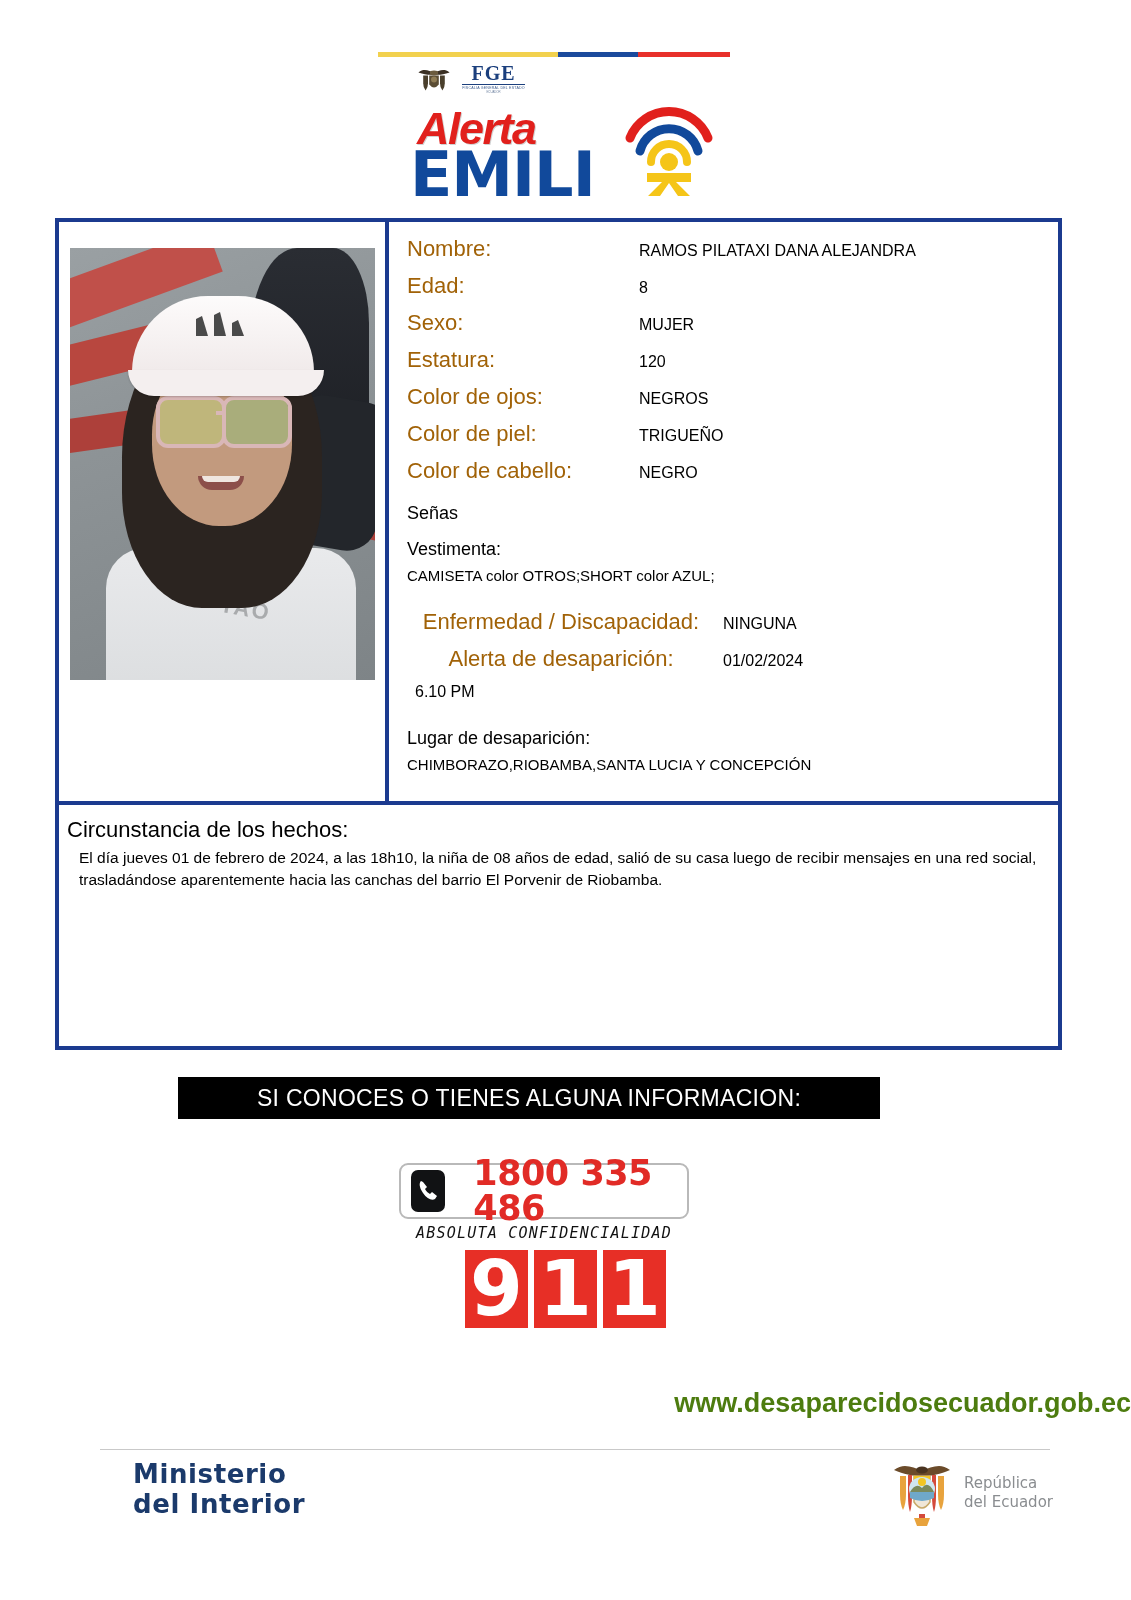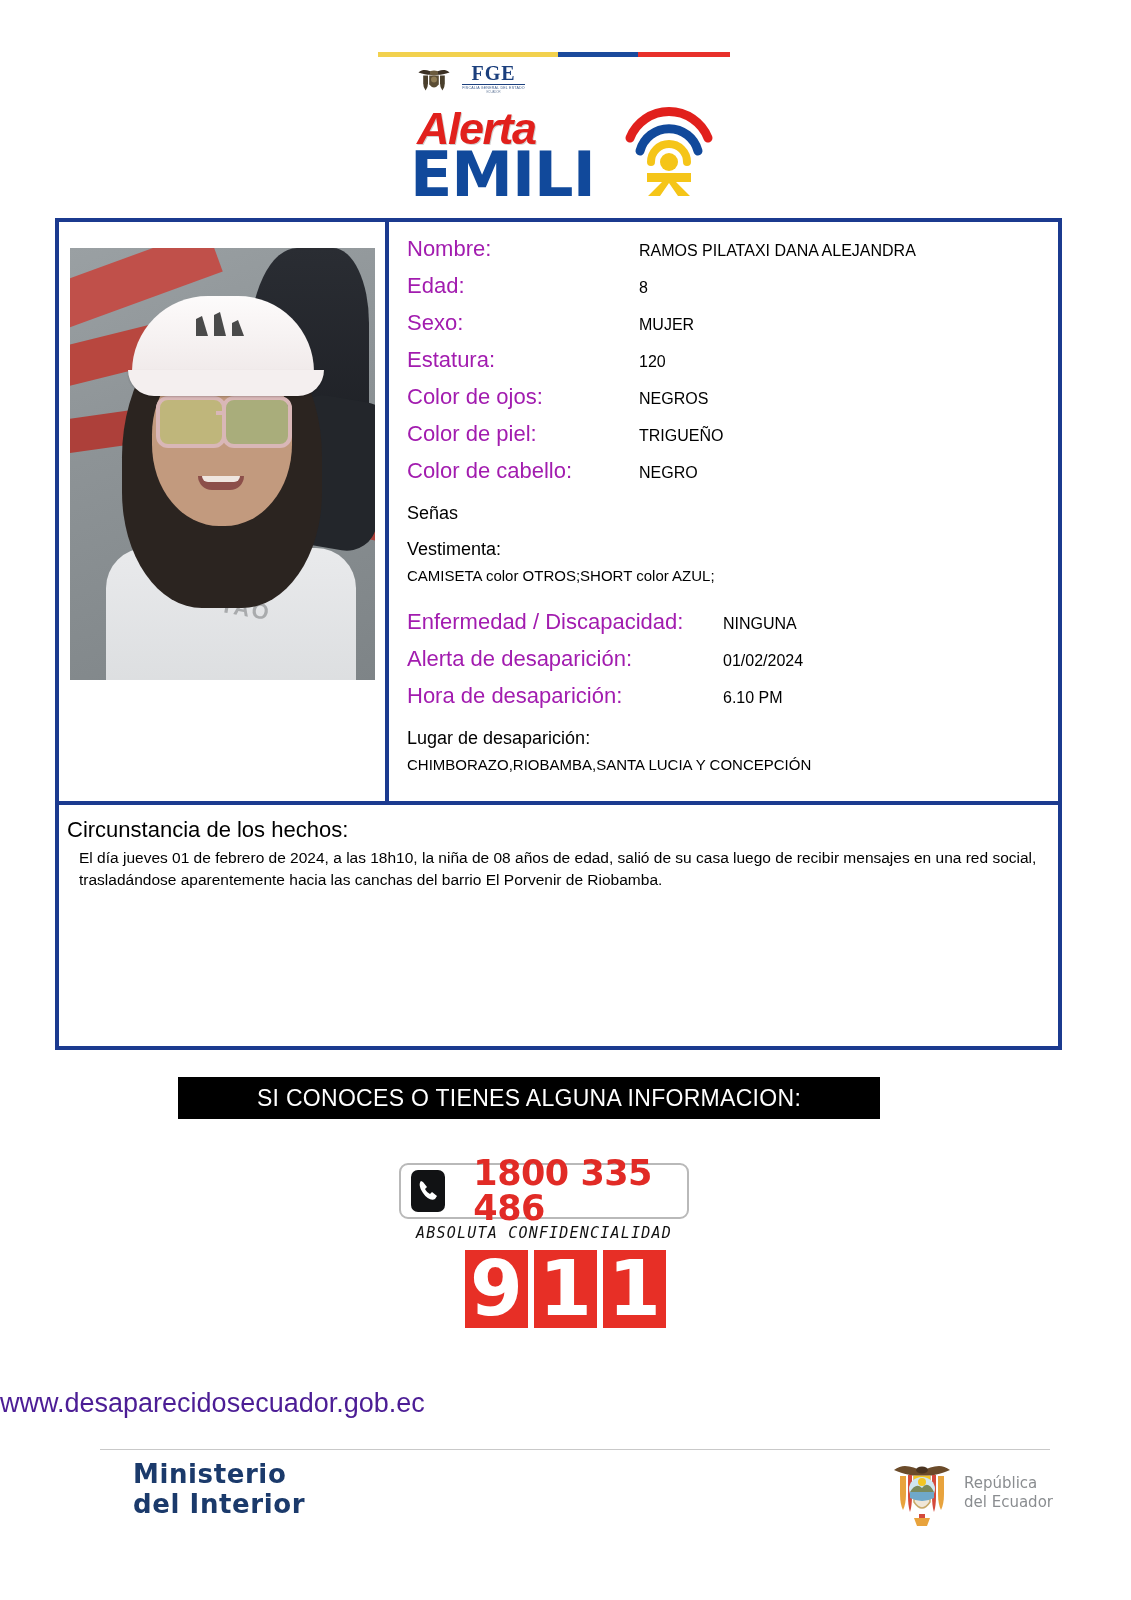--- a/index.html
+++ b/index.html
@@ -186,26 +186,26 @@
     box-sizing: border-box;
     position: relative;
   }
   .field-row {
     display: flex;
     align-items: baseline;
     height: 37px;
   }
   .field-label {
     font-size: 22px;
-    color: #a21caf;
+    color: #a16207;
     width: 232px;
     flex: 0 0 232px;
     white-space: nowrap;
   }
-  .field-label.wide { width: 308px; flex: 0 0 308px; }
+  .field-label.wide { width: 308px; flex: 0 0 308px; text-align: center; }
   .field-value {
     font-size: 16px;
     color: #000;
     white-space: nowrap;
   }
   .field-value.indent { padding-left: 8px; }
   .standalone-label {
     font-size: 18px;
     height: 36px;
     line-height: 36px;
@@ -315,23 +315,24 @@
     line-height: 78px;
     text-align: center;
   }
 
   
   .website {
     position: absolute;
     left: 0;
     top: 1388px;
     width: 1131px;
-    text-align: left;
+    text-align: right;
     font-size: 27px;
-    color: #4c1d95;
+    color: #4d7c0f;
+    font-weight: bold;
   }
 
   
   .footer-rule {
     position: absolute;
     left: 100px;
     top: 1449px;
     width: 950px;
     height: 1px;
     background: #c9c9c9;
@@ -479,21 +480,20 @@
         <div class="field-label wide">Enfermedad / Discapacidad:</div>
         <div class="field-value indent">NINGUNA</div>
       </div>
 
       <div class="field-row">
         <div class="field-label wide">Alerta de desaparición:</div>
         <div class="field-value indent">01/02/2024</div>
       </div>
 
       <div class="field-row">
-        <div class="field-label wide">Hora de desaparición:</div>
         <div class="field-value indent">6.10 PM</div>
       </div>
 
       <div class="standalone-label">Lugar de desaparición:</div>
       <div class="sub-value">CHIMBORAZO,RIOBAMBA,SANTA LUCIA Y CONCEPCIÓN</div>
 
     </div>
   </div>
 
   <div class="circ-cell">

